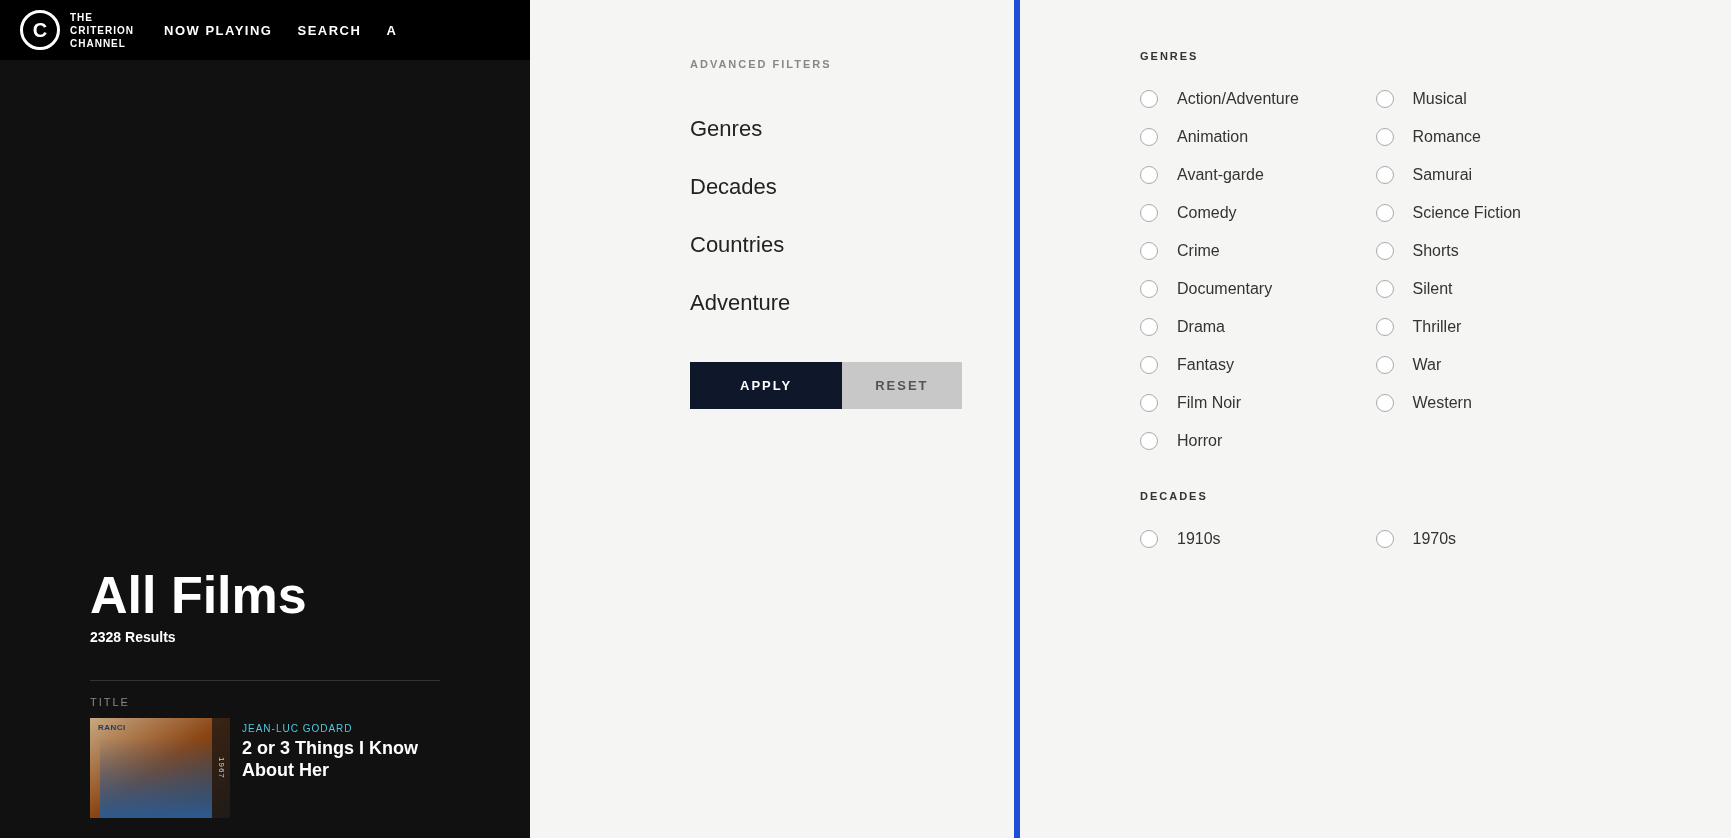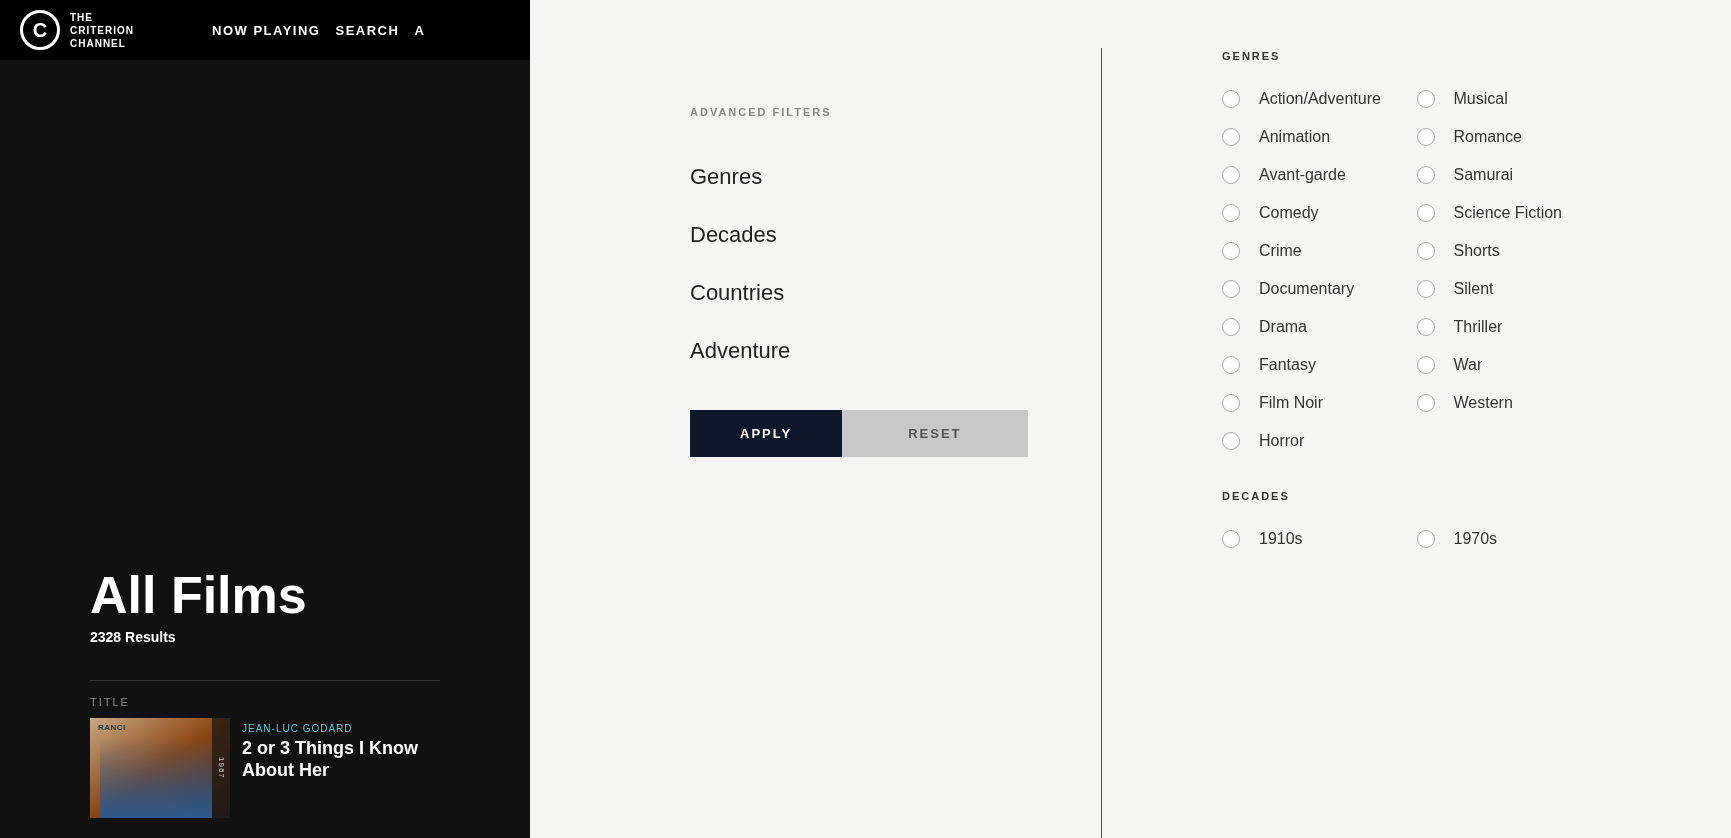--- a/index.html
+++ b/index.html
@@ -47,23 +47,22 @@
 
     .logo-text {
       font-size: 10px;
       font-weight: bold;
       line-height: 1.3;
       letter-spacing: 1px;
     }
 
     .nav-links {
       display: flex;
-      gap: 15px;
+      gap: 25px;
       list-style: none;
-      margin-left: 48px;
     }
 
     .nav-links li a {
       color: #fff;
       text-decoration: none;
       font-size: 13px;
       font-weight: bold;
       letter-spacing: 1.5px;
       text-transform: uppercase;
     }
@@ -171,21 +170,21 @@
       font-weight: bold;
       letter-spacing: 2px;
       text-transform: uppercase;
       cursor: pointer;
     }
 
     .reset-btn {
       background: #c8c8c8;
       color: #555;
       border: none;
-      padding: 16px 66px;
+      padding: 16px 33px;
       font-size: 13px;
       font-weight: bold;
       letter-spacing: 2px;
       text-transform: uppercase;
       cursor: pointer;
     }
 
     
     .genres-panel {
       padding: 20px 60px;
@@ -244,24 +243,23 @@
       position: absolute;
       left: 530px;
       top: 0;
       width: 1201px;
       height: 838px;
       background: #f5f5f3;
       display: flex;
     }
 
     .filter-left {
-      width: 572px;
+      width: 490px;
       padding: 30px 80px;
-      border-right: 1px solid #1d4ed8;
-      margin-top: 48px;
+      border-right: 6px solid #1d4ed8;
     }
 
     .filter-right {
       flex: 1;
       padding: 30px 60px;
       overflow-y: auto;
     }
 
     body {
       position: relative;

